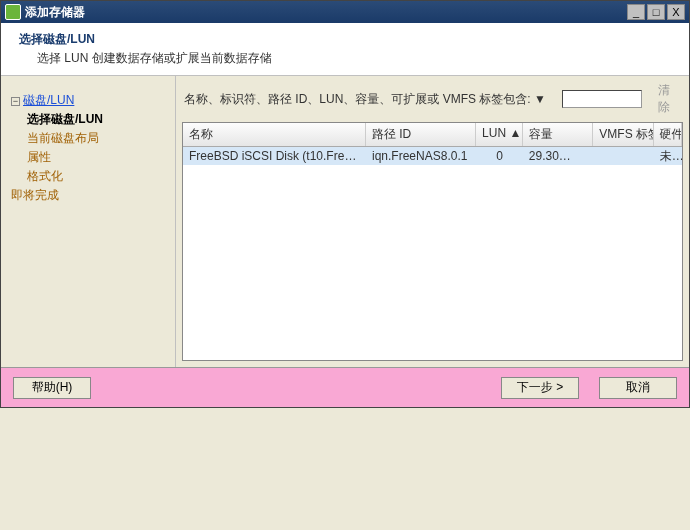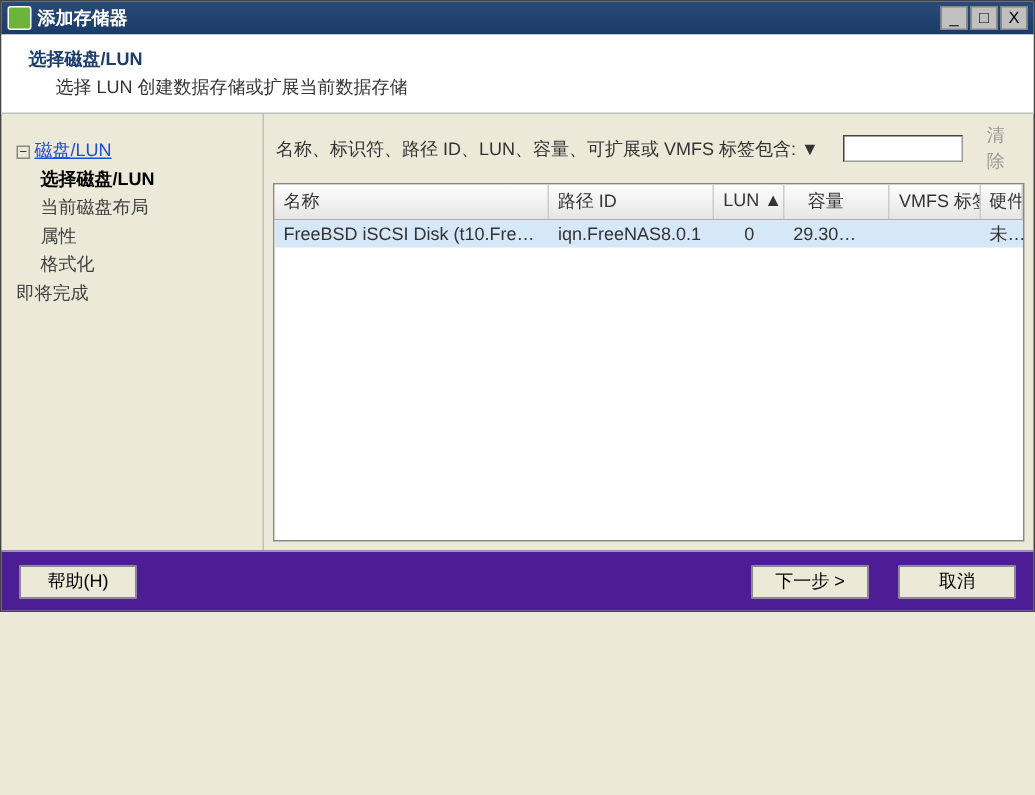--- a/index.html
+++ b/index.html
@@ -8,37 +8,37 @@
 .titlebar { background: linear-gradient(#2b4b77,#1a3a68); color: #fff; height: 22px; display: flex; align-items: center; padding: 0 4px; }
 .titlebar .icon { width: 16px; height: 16px; background: #6bb53b; border: 1px solid #fff; border-radius: 2px; margin-right: 4px; display:inline-block;}
 .titlebar .title { flex: 1; font-weight: bold; }
 .winbtns { display: flex; gap: 2px; }
 .winbtn { width: 18px; height: 16px; background: #c0c0c0; border: 1px solid #888; display: flex; align-items: center; justify-content: center; color:#000; font-size:11px; line-height:1;}
 .header { background: #fff; padding: 8px 18px; border-bottom: 1px solid #c0c0c0; }
 .header .h1 { font-weight: bold; color: #1a3c6e; }
 .header .h2 { color: #333; margin-left: 18px; margin-top: 2px; }
 .body { flex: 1; display: flex; overflow:hidden;}
 .sidebar { width: 175px; padding: 15px 6px 8px 10px; border-right: 1px solid #c0c0c0; background:#ece9d8;}
-.sidebar .item { padding: 1px 0 1px 10px; color: #404040; }
+.sidebar .item { padding: 1px 0 1px 10px; color: #a16207; }
 .sidebar .item.link { color: #1a4ed8; text-decoration: underline; cursor:pointer; padding-left:0;}
 .sidebar .item.bold { font-weight: bold; color: #000; padding-left:16px;}
 .sidebar .treeicon { display:inline-block;width:9px;height:9px;border:1px solid #888;text-align:center;line-height:7px;font-size:9px;margin-right:3px;color:#333;}
 .main { flex: 1; display: flex; flex-direction: column; overflow:hidden;}
 .filterbar { padding: 6px 8px; display: flex; align-items: center; gap: 16px; color:#333;}
 .filterbar .lbl { flex:0 0 auto; }
 .filterbar input { flex:1; min-width:80px; height:18px; border:1px inset #999; padding:0 3px;}
 .filterbar .clear { color:#999; cursor:default; margin-left:0;}
 .tablewrap { flex:1; margin: 0 6px 6px 6px; border:1px solid #888; background:#fff; display:flex; flex-direction:column; overflow:hidden;}
 .thead { display:flex; background: linear-gradient(#fdfdfd,#e6e6e6); border-bottom:1px solid #aaa;}
 .th { padding:3px 6px; border-right:1px solid #ccc; color:#333; white-space:nowrap; overflow:hidden;}
 .tbody { flex:1; background:#fff;}
 .trow { display:flex; background:#d6e7f7; height:18px; align-items:center;}
 .td { padding:1px 6px; overflow:hidden; white-space:nowrap; text-overflow:ellipsis; color:#333;}
-.col-name{width:200px;} .col-path{width:120px;} .col-lun{width:50px;text-align:center;} .col-cap{width:75px;text-align:center;padding-right:20px;} .col-vmfs{width:65px;} .col-hw{width:30px;}
-.footer { height: 40px; border-top:1px solid #999; display:flex; align-items:center; padding:0 12px; gap:6px; background:#4c1d95;}
+.col-name{width:200px;} .col-path{width:120px;} .col-lun{width:50px;text-align:center;} .col-cap{width:75px;text-align:left;padding-right:20px;} .col-vmfs{width:65px;} .col-hw{width:30px;}
+.footer { height: 40px; border-top:1px solid #999; display:flex; align-items:center; padding:0 12px; gap:6px; background:#f9a8d4;}
 .footer .spacer{flex:1;}
 .btn { min-width:78px; height:22px; border:1px solid #888; background:#ece9d8; display:flex;align-items:center;justify-content:center; padding:0 10px; cursor:pointer;}
 </style>
 </head>
 <body>
 
 <div class="window">
 
   <div class="titlebar">
     <span class="icon"></span>

